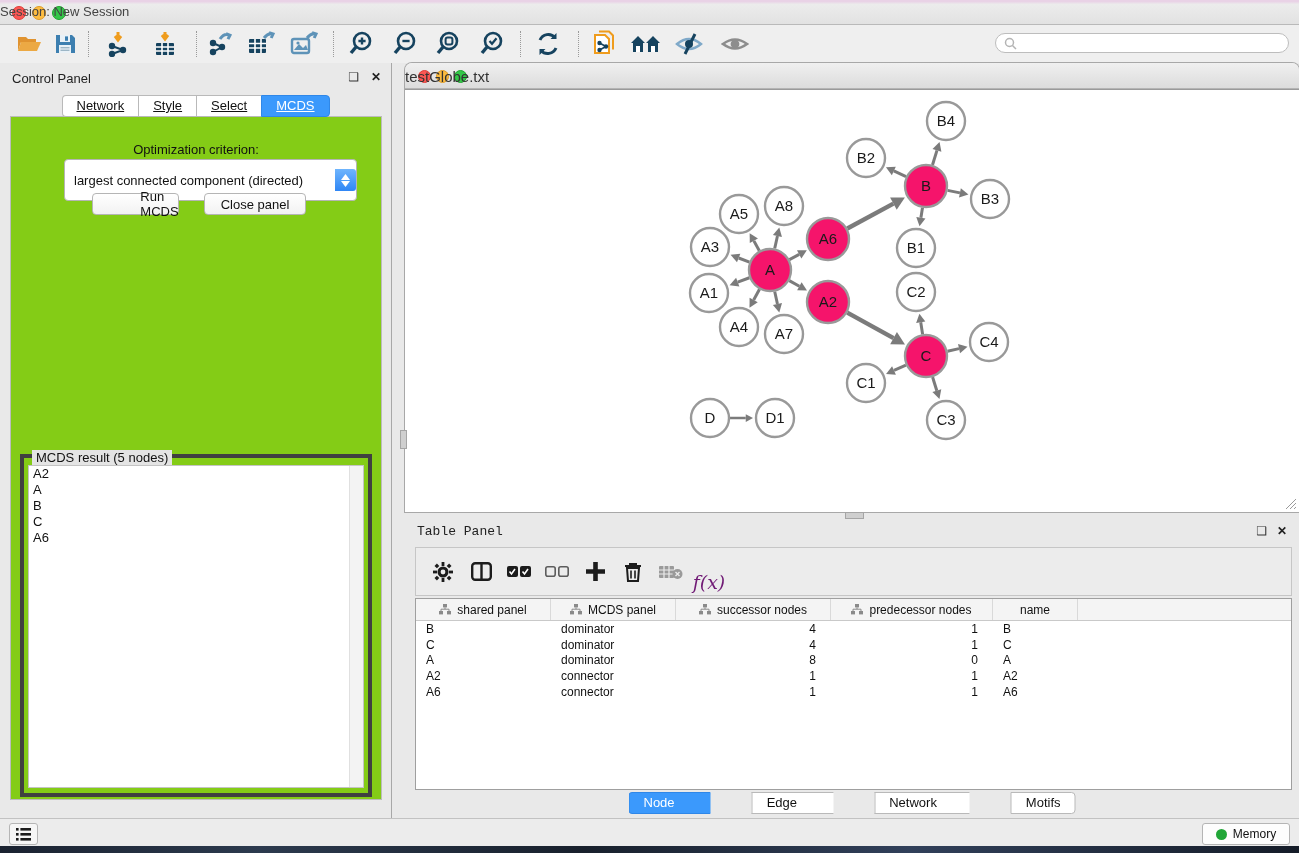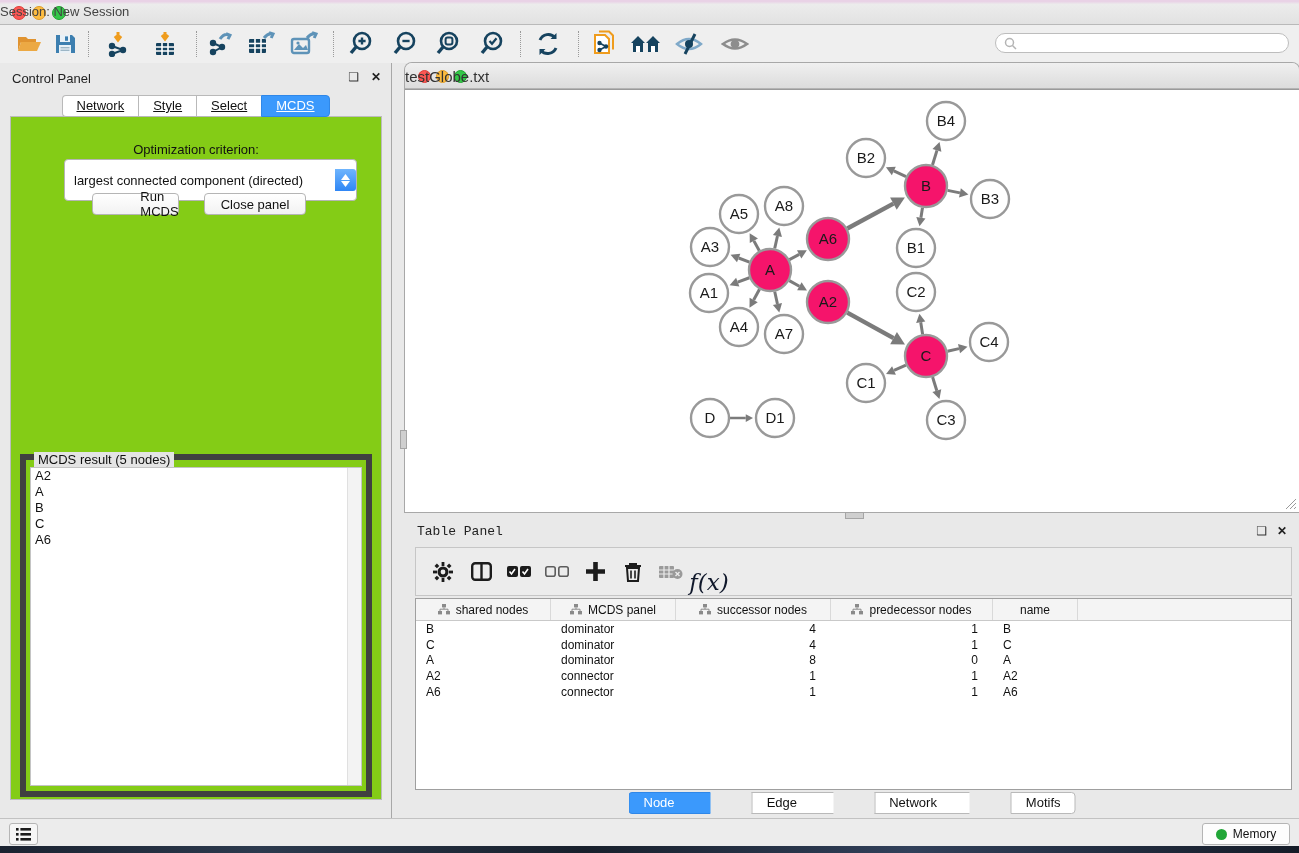--- a/index.html
+++ b/index.html
@@ -37,21 +37,21 @@
   .cp-body{position:absolute;left:10px;right:9px;top:53px;bottom:18px;background:#84cc16;border:1px solid #bcbcbc;}
   .opt-label{position:absolute;left:0;right:0;top:25px;text-align:center;font-size:13px;color:#111;}
   .dropdown{position:absolute;left:33px;right:24px;top:42px;height:42px;background:#fff;border:1px solid #b5b5b5;border-radius:4px;display:flex;align-items:center;box-sizing:border-box;margin-left:20px;}
   .dropdown .val{flex:1;font-size:13px;color:#111;padding-left:9px;white-space:nowrap;overflow:hidden;}
   .dd-btn{width:21px;height:22px;margin-right:0px;border-radius:0 3px 3px 0;background:linear-gradient(#6fb5fd,#2f86f5);display:flex;flex-direction:column;align-items:center;justify-content:center;gap:1px;}
   .dd-btn svg{display:block;}
   .btn{position:absolute;top:76px;height:22px;background:linear-gradient(#ffffff,#f2f2f2);border:1px solid #b5b5b5;border-radius:4px;font-size:13px;color:#111;display:flex;align-items:center;justify-content:center;box-sizing:border-box;}
   .btn.run{left:81px;width:87px;padding-left:48px;}
   .btn.closep{left:193px;width:102px;}
 
-  .groupbox{position:absolute;left:9px;right:9px;top:337px;bottom:2px;border:6px solid #404040;}
+  .groupbox{position:absolute;left:9px;right:9px;top:337px;bottom:2px;border:4px solid #404040;}
   .groupbox .gb-title{position:absolute;left:8px;top:-8px;background:#e4e4e4;padding:0 4px;font-size:13px;color:#111;}
   .gb-list{position:absolute;left:4px;right:4px;top:7px;bottom:5px;background:#fff;border:1px solid #c4c4c4;overflow:hidden;}
   .gb-scroll{position:absolute;right:0;top:0;bottom:0;width:13px;background:#f3f3f3;border-left:1px solid #e0e0e0;}
   .mcds-item{font-size:13px;color:#111;padding:0px 4px;height:16px;line-height:16px;}
 
   
   .right-area{position:absolute;left:392px;top:0;right:0;height:755px;}
   .net-window{position:absolute;left:13px;top:0;width:894px;right:0;height:449px;background:#ececec;border-radius:7px 7px 0 0;box-shadow:0 0 0 1px #a8a8a8;}
   .net-titlebar{position:absolute;left:0;top:0;right:0;height:25px;background:linear-gradient(#f0f0f0,#dcdcdc);border-bottom:1px solid #b4b4b4;border-radius:7px 7px 0 0;}
   .net-titlebar .tl{top:7px;width:11px;height:11px;}
@@ -64,21 +64,21 @@
   .split-handle-v{position:absolute;left:-5px;top:367px;width:5px;height:17px;background:#cfcfcf;border:1px solid #a5a5a5;}
   .split-handle-h{position:absolute;left:440px;bottom:-7px;width:17px;height:5px;background:#cfcfcf;border:1px solid #a5a5a5;}
 
   
   .table-panel{position:absolute;left:13px;top:456px;right:0;width:894px;height:299px;background:#e9e9e9;}
   .tp-header{position:absolute;left:12px;top:5px;font-size:13px;color:#222;font-family:Liberation Mono, monospace;}
   .tp-float{position:absolute;top:5px;right:32px;font-size:12px;color:#333;}
   .tp-close{position:absolute;top:5px;right:12px;font-size:12px;font-weight:bold;color:#222;}
   .tp-toolbar{position:absolute;left:10px;right:7px;top:28px;height:47px;background:#ececec;border:1px solid #c6c6c6;display:flex;align-items:center;}
   .tp-ico{width:38px;display:flex;align-items:center;justify-content:center;}
-  .fx{font-family:"DejaVu Serif",serif;font-style:italic;font-size:23px;color:#0f172a;margin-top:20px;}
+  .fx{font-family:"DejaVu Serif",serif;font-style:italic;font-size:19px;color:#701a75;margin-top:20px;}
 
   .tbl{position:absolute;left:10px;right:7px;top:79px;bottom:28px;background:#fff;border:1px solid #9f9f9f;overflow:hidden;}
   .tbl-head{display:flex;height:21px;background:#f4f4f4;border-bottom:1px solid #c9c9c9;}
   .th{display:flex;align-items:center;justify-content:center;gap:6px;font-size:12px;color:#111;border-right:1px solid #d9d9d9;box-sizing:border-box;}
   .th:last-child{border-right:none;}
   .c0{width:135px;} .c1{width:125px;} .c2{width:155px;} .c3{width:162px;} .c4{width:85px;} .cf{flex:1;}
   .tr{display:flex;height:15.8px;align-items:center;}
   .td{font-size:12px;color:#111;box-sizing:border-box;padding:0 10px;white-space:nowrap;}
   .td.num{text-align:right;padding-right:15px;}
 
@@ -469,21 +469,21 @@
 
         <div class="tbl">
           <div class="tbl-head">
             <span class="th c0">
                 <svg width="12" height="11" viewBox="0 0 12 11">
                   <rect x="4" y="0" width="4" height="3.4" fill="#8a8a8a"></rect>
                   <rect x="0" y="7" width="4" height="3.4" fill="#8a8a8a"></rect>
                   <rect x="8" y="7" width="4" height="3.4" fill="#8a8a8a"></rect>
                   <path d="M6 3.4 V5.2 M2 7 V5.2 H10 V7" stroke="#8a8a8a" fill="none"></path>
                 </svg>
-                <span>shared nodes</span>
+                <span>shared panel</span>
               </span>
             <span class="th c1">
                 <svg width="12" height="11" viewBox="0 0 12 11">
                   <rect x="4" y="0" width="4" height="3.4" fill="#8a8a8a"></rect>
                   <rect x="0" y="7" width="4" height="3.4" fill="#8a8a8a"></rect>
                   <rect x="8" y="7" width="4" height="3.4" fill="#8a8a8a"></rect>
                   <path d="M6 3.4 V5.2 M2 7 V5.2 H10 V7" stroke="#8a8a8a" fill="none"></path>
                 </svg>
                 <span>MCDS panel</span>
               </span>

